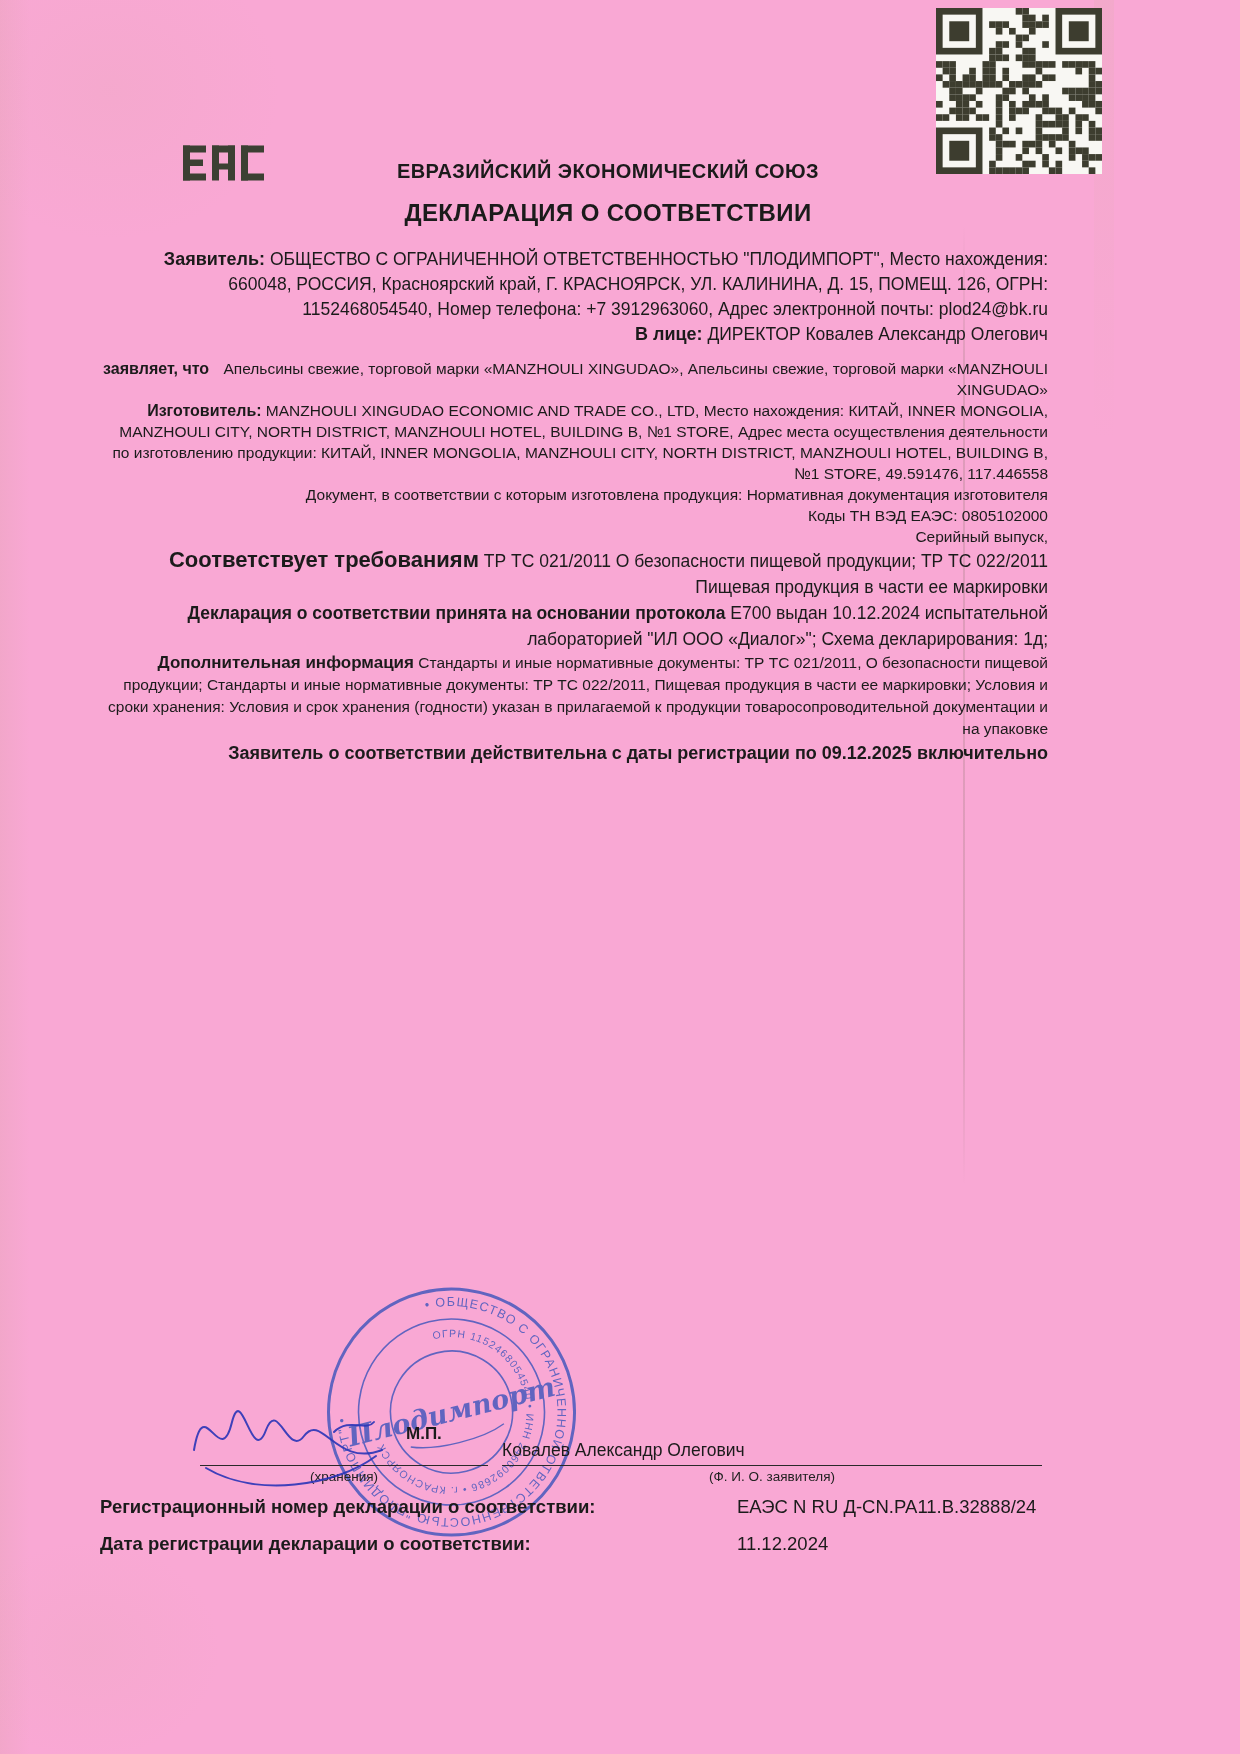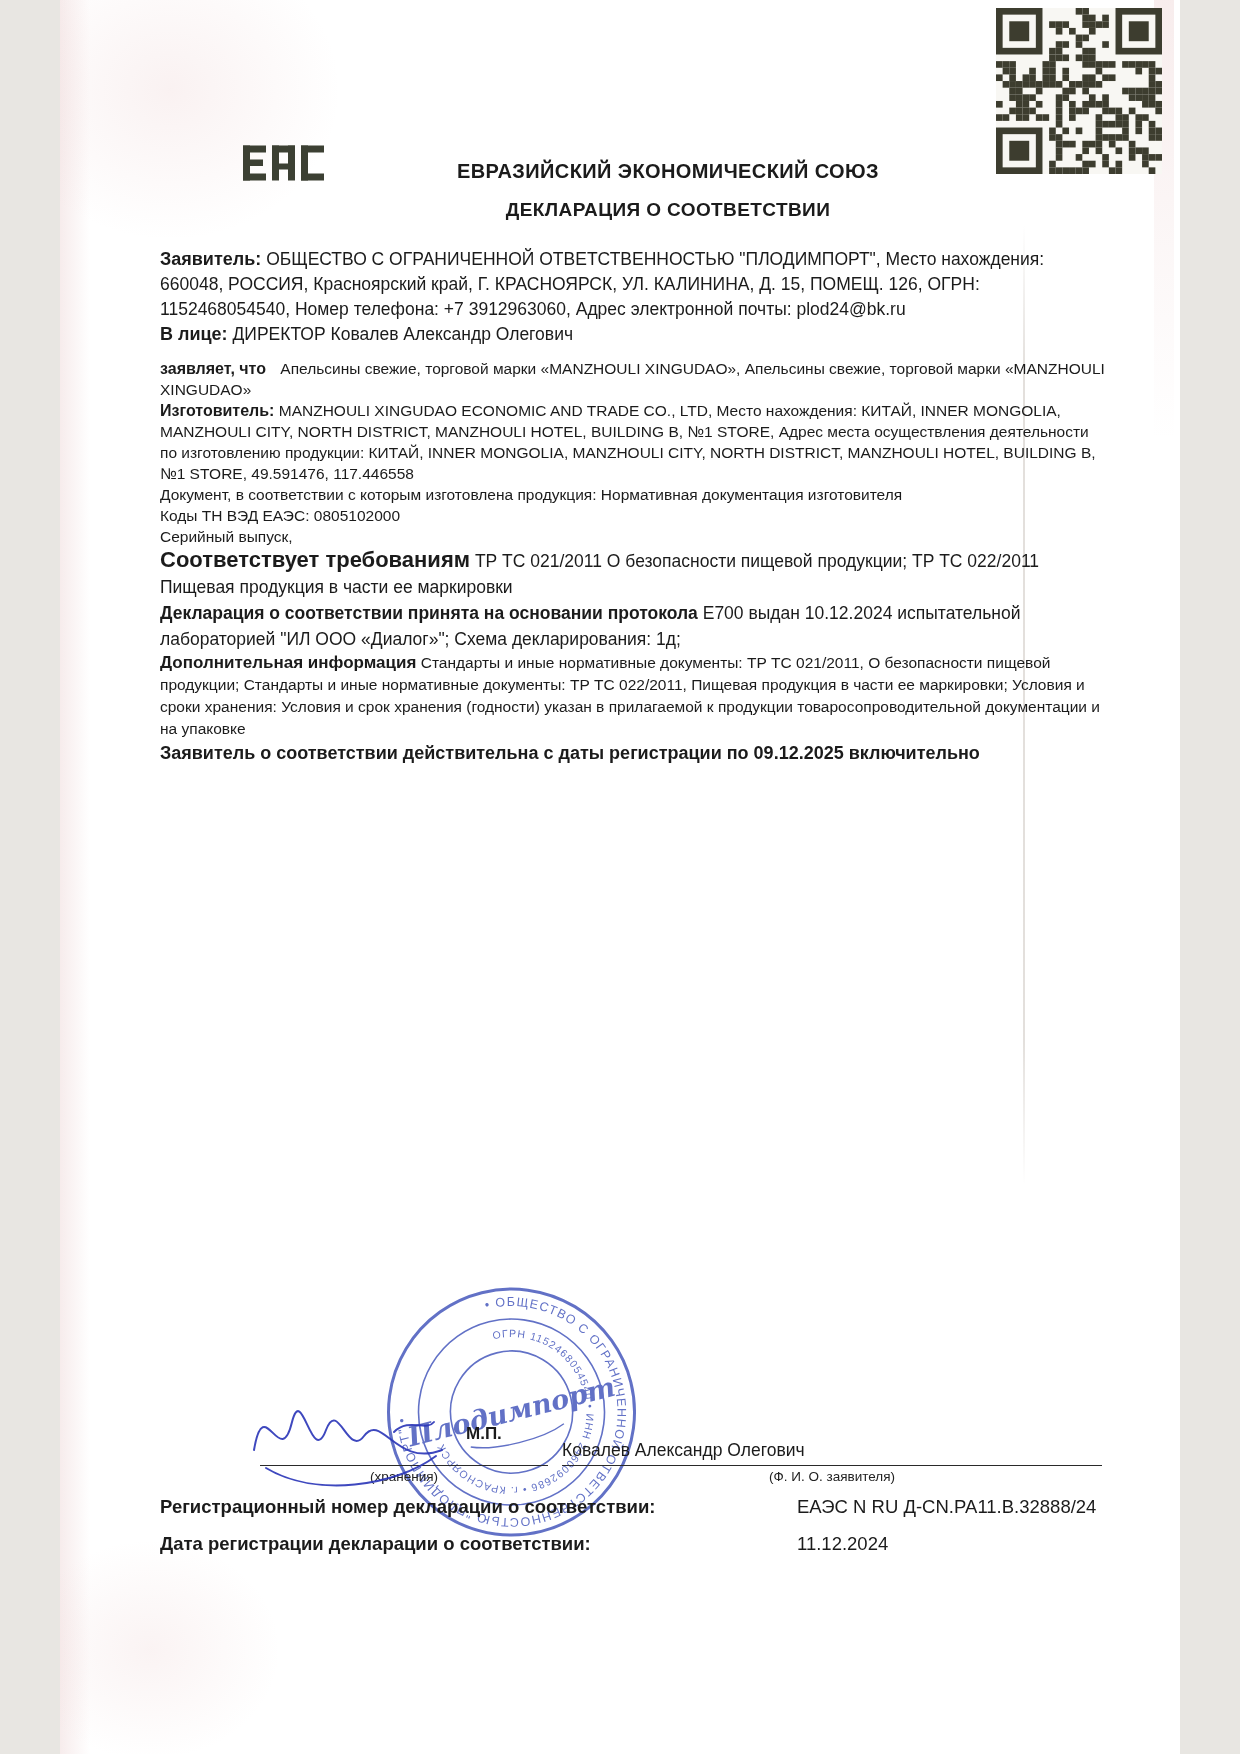--- a/index.html
+++ b/index.html
@@ -1,34 +1,34 @@
 <!DOCTYPE html>
 <html style="--stamp-ink: #4759bd; --sig-ink: #2a35b8; --logo-ink: #3c4033;"><head>
 <meta charset="utf-8">
 <style>
   html,body{margin:0;padding:0;background:#e8e6e2;}
   .page{
-    position:relative;width:1120px;height:1754px;margin:0 auto;
-    background:#ffffff;overflow:hidden;
+    position:relative;width:1240px;height:1754px;margin:0 auto;
+    background:#f9a8d4;overflow:hidden;
     font-family:"Liberation Sans", sans-serif;color:#1b1b1b;
   }
   
   .art{position:absolute;pointer-events:none;}
   .art-left{left:0;top:0;width:30px;height:1754px;background:linear-gradient(90deg,rgba(213,160,160,.20),rgba(213,160,160,0));}
   .art-topleft{left:-60px;top:-60px;width:340px;height:300px;background:radial-gradient(closest-side,rgba(222,172,172,.16),rgba(222,172,172,0));}
   .art-right{left:1094px;top:0;width:20px;height:440px;background:linear-gradient(rgba(222,172,172,.22),rgba(222,172,172,0));}
   .art-bottomleft{left:-40px;top:1540px;width:260px;height:220px;background:radial-gradient(closest-side,rgba(222,172,172,.14),rgba(222,172,172,0));}
   .fold-line{left:963px;top:225px;width:2px;height:960px;background:linear-gradient(rgba(128,112,96,0),rgba(128,112,96,.22) 15%,rgba(128,112,96,.22) 85%,rgba(128,112,96,0));}
   
   .qr{position:absolute;left:936px;top:8px;width:166px;height:166px;}
   .eac{position:absolute;left:183px;top:124px;}
   .title-union{position:absolute;left:0;top:160px;width:1216px;text-align:center;font-size:20px;font-weight:bold;letter-spacing:.4px;}
-  .title-doc{position:absolute;left:0;top:199px;width:1216px;text-align:center;font-size:19px;font-weight:bold;letter-spacing:.4px;}
+  .title-doc{position:absolute;left:0;top:199px;width:1216px;text-align:center;font-size:24px;font-weight:bold;letter-spacing:.4px;}
   
-  .content{position:absolute;left:100px;top:247px;width:948px;z-index:2;}
+  .content{position:absolute;left:100px;top:247px;width:948px;z-index:2;text-align:right;}
   .content p{margin:0;}
   .p-applicant{font-size:17.5px;line-height:25px;}
   .p-applicant b,.p-vlitse b{font-size:18px;}
   .p-vlitse{margin-top:11px;font-size:17.5px;line-height:25px;}
   .block-declares{margin-top:11px;font-size:15.5px;line-height:21px;}
   .block-declares b{font-size:16px;}
   .b-gap{margin-right:10px;}
   .p-compliance{margin-top:13px;font-size:17.5px;line-height:26px;}
   .p-compliance b{font-size:22px;}
   .p-basis{margin-top:32px;font-size:17.5px;line-height:26px;}

